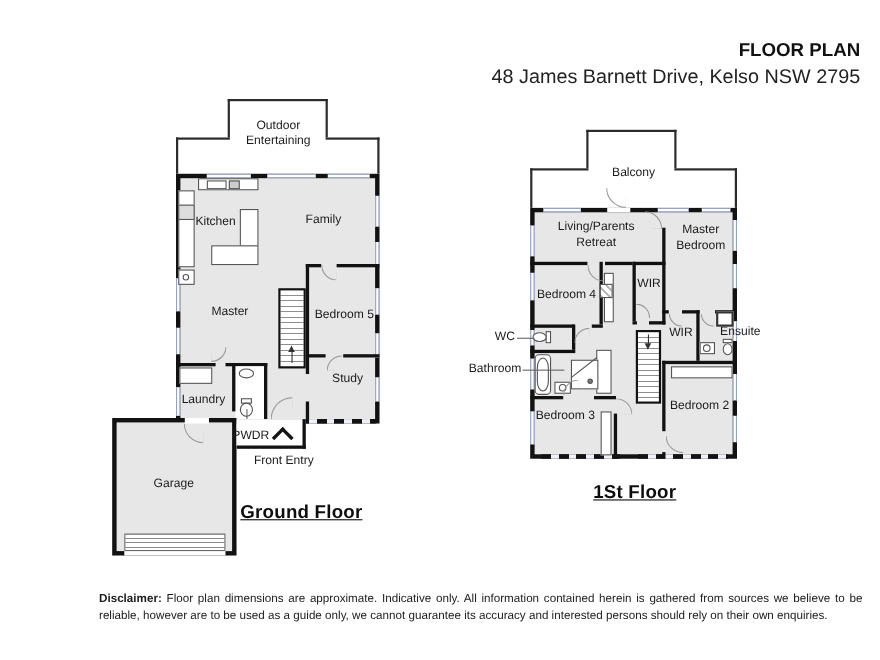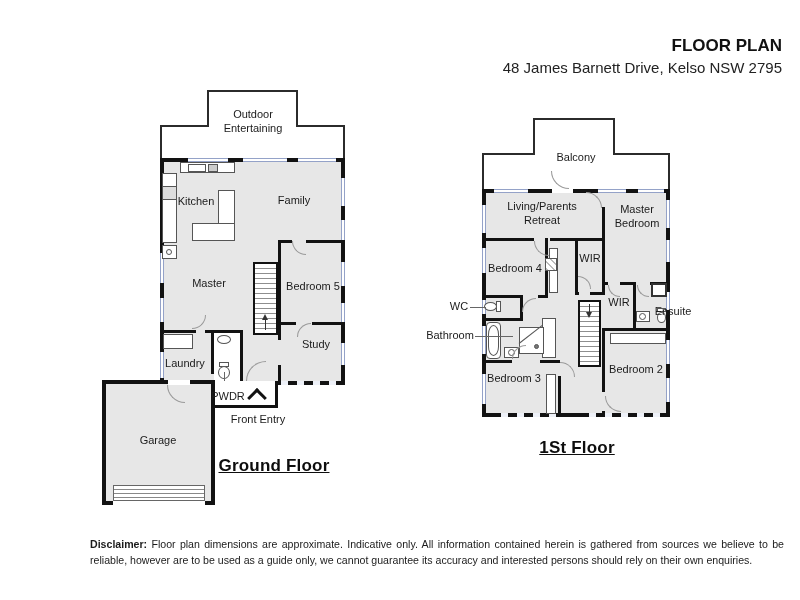--- a/index.html
+++ b/index.html
@@ -3,21 +3,21 @@
 <meta charset="utf-8">
 <style>
   html,body{margin:0;padding:0;background:#fff;}
   #stage{position:relative;width:800px;height:600px;background:#fff;overflow:hidden;
          font-family:"Liberation Sans",sans-serif;}
 
   
   .logo{position:absolute;left:18px;top:32px;font-size:24px;font-weight:bold;
         color:#F0A232;letter-spacing:-0.5px;}
   .fp-title{position:absolute;right:18px;top:36px;font-size:17px;font-weight:bold;color:#111;}
-  .fp-address{position:absolute;right:18px;top:59px;font-size:15px;color:#222;}
+  .fp-address{position:absolute;right:18px;top:59px;font-size:18px;color:#222;}
 
   
   .room-body{position:absolute;background:#e7e7e7;border:4px solid #121212;box-sizing:border-box;}
   .open-area{position:absolute;background:#fff;border:2px solid #2b2b2b;border-bottom:none;box-sizing:border-box;}
   .open-area.noside{border-top:none;border-bottom:none;}
   .wall{position:absolute;background:#121212;}
   .thin{position:absolute;background:#2b2b2b;}
   .winh{position:absolute;height:4px;background:#fff;border-top:1px solid #94a2c8;
         border-bottom:1px solid #94a2c8;box-sizing:border-box;}
   .winv{position:absolute;width:4px;background:#fff;border-left:1px solid #94a2c8;
@@ -239,20 +239,20 @@
   <div class="leader" style="left:470px;top:307px;width:16px;height:1px;"></div>
   <div class="leader" style="left:475px;top:336px;width:38px;height:1px;"></div>
   <div class="lbl" style="left:459px;top:307px;">WC</div>
   <div class="lbl" style="left:450px;top:336px;">Bathroom</div>
 
   <div class="lbl multi" style="left:542px;top:214px;width:92px;">Living/Parents Retreat</div>
   <div class="lbl multi" style="left:637px;top:217px;width:62px;">Master Bedroom</div>
   <div class="lbl" style="left:590px;top:259px;">WIR</div>
   <div class="lbl" style="left:515px;top:269px;">Bedroom 4</div>
   <div class="lbl" style="left:619px;top:303px;">WIR</div>
-  <div class="lbl" style="left:650px;top:312px;padding-left:46px;">Ensuite</div>
+  <div class="lbl" style="left:650px;top:302px;padding-left:46px;">Ensuite</div>
   <div class="lbl" style="left:514px;top:379px;">Bedroom 3</div>
   <div class="lbl" style="left:636px;top:370px;text-align:center;">Bedroom 2</div>
   <div class="caption" style="left:577px;top:438px;">1St Floor</div>
 
   <div class="disclaimer"><b>Disclaimer:</b> <span>Floor plan dimensions are approximate. Indicative only. All information contained herein is gathered from sources we believe to be reliable, however are to be used as a guide only, we cannot guarantee its accuracy and interested persons should rely on their own enquiries.</span></div>
 
 </div>
 
 </body></html>

